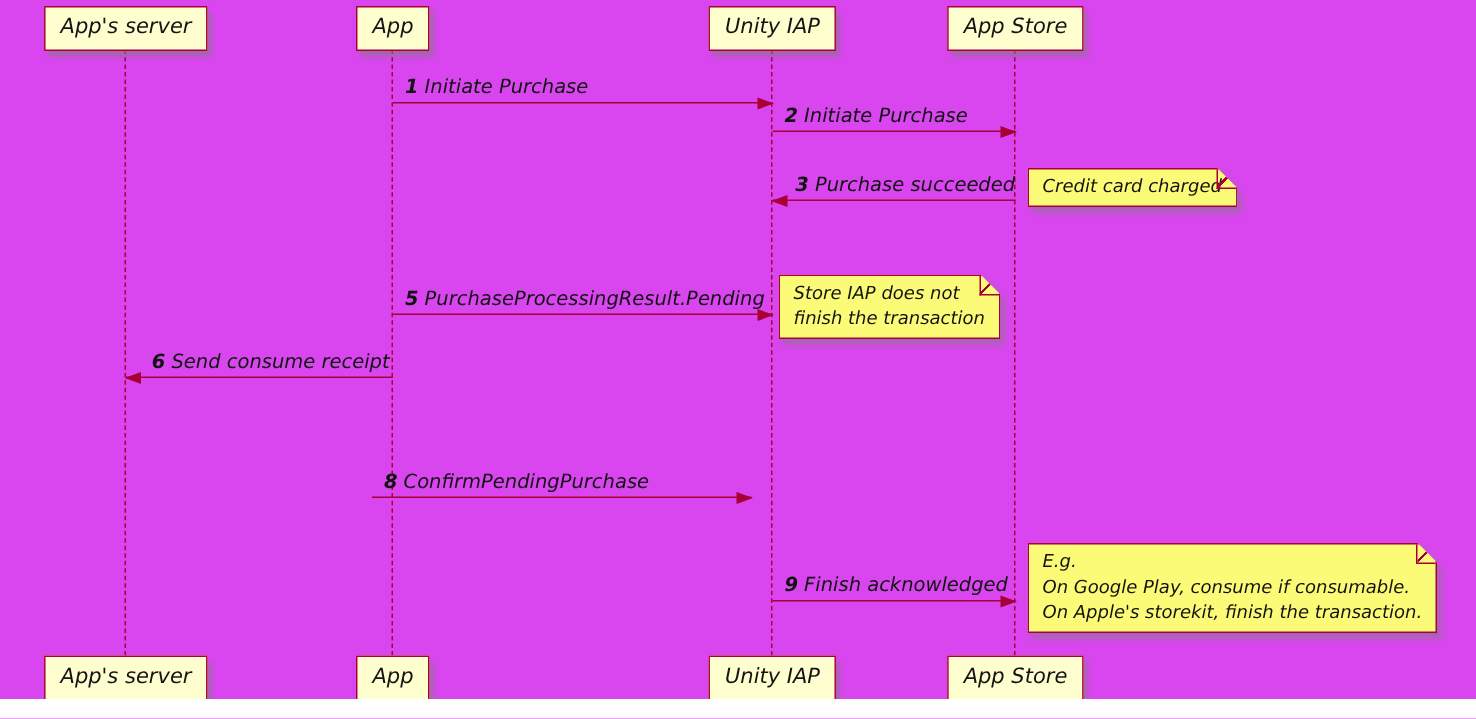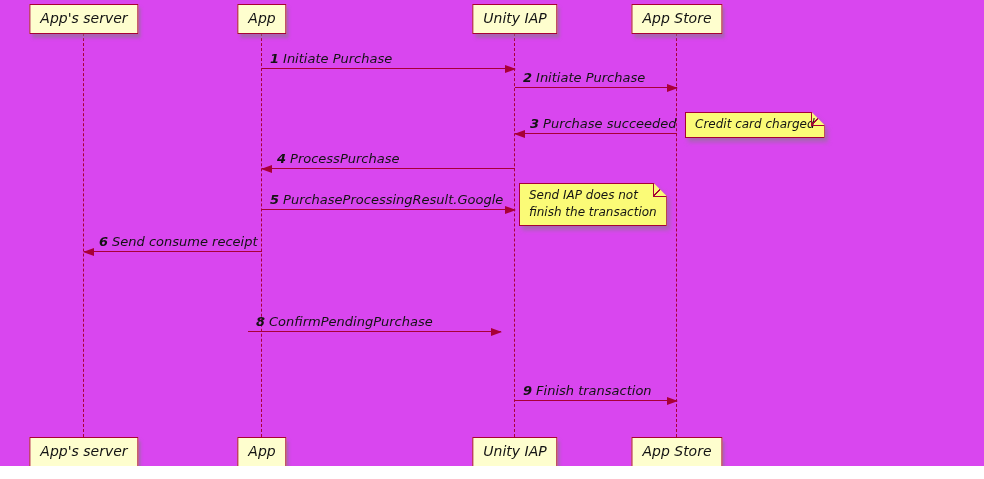--- a/index.html
+++ b/index.html
@@ -20,21 +20,21 @@
     border-left:1.5px dashed var(--accent);margin-left:-1px;
   }
   .participant{
     position:absolute;transform:translateX(-50%);
     background:var(--pbg);border:1.8px solid var(--accent);
     padding:4px 10px 6px;font-size:14px;line-height:18px;white-space:nowrap;
     box-shadow:3px 4px 3px rgba(125,125,125,.55);
   }
   .msg{position:absolute;font-size:13px;}
   .msg-label{line-height:16px;padding:0 0 1px 8px;white-space:nowrap;}
-  .msg.rtl .msg-label{padding-left:15px;}
+  .msg.rtl .msg-label{padding-left:15px;text-align:center;}
   .num{font-weight:bold;margin-right:4px;}
   .msg-line{position:relative;height:0;border-top:1.5px solid var(--accent);}
   .head{position:absolute;width:0;height:0;top:-4px;}
   .msg.ltr .head{
     right:-1px;
     border-top:4.5px solid transparent;border-bottom:4.5px solid transparent;
     border-left:11px solid var(--accent);
   }
   .msg.rtl .head{
     left:-1px;
@@ -97,32 +97,24 @@
 
   <div class="msg rtl" style="left:515px;top:116px;width:162px">
     <div class="msg-label">
       <span class="num">3</span><span>Purchase succeeded</span>
     </div>
     <div class="msg-line">
         <span class="head"></span>
       </div>
   </div>
 
-  <div class="msg rtl" style="left:262px;top:151px;width:253px">
-    <div class="msg-label">
-      <span class="num">4</span><span>ProcessPurchase</span>
-    </div>
-    <div class="msg-line">
-        <span class="head"></span>
-      </div>
-  </div>
 
   <div class="msg ltr" style="left:262px;top:192px;width:253px">
     <div class="msg-label">
-      <span class="num">5</span><span>PurchaseProcessingResult.Google</span>
+      <span class="num">5</span><span>PurchaseProcessingResult.Pending</span>
     </div>
     <div class="msg-line">
         <span class="head"></span>
       </div>
   </div>
 
   <div class="msg rtl" style="left:84px;top:234px;width:178px">
     <div class="msg-label">
       <span class="num">6</span><span>Send consume receipt</span>
     </div>
@@ -136,37 +128,45 @@
     <div class="msg-label">
       <span class="num">8</span><span>ConfirmPendingPurchase</span>
     </div>
     <div class="msg-line">
         <span class="head"></span>
       </div>
   </div>
 
   <div class="msg ltr" style="left:515px;top:383px;width:162px">
     <div class="msg-label">
-      <span class="num">9</span><span>Finish transaction</span>
+      <span class="num">9</span><span>Finish acknowledged</span>
     </div>
     <div class="msg-line">
         <span class="head"></span>
       </div>
   </div>
 
   <div class="note-wrap" style="left:685px;top:112px">
     <div class="note">
       <span class="fold"></span>
       <div class="note-text">Credit card charged</div>
     </div>
   </div>
 
   <div class="note-wrap" style="left:519px;top:183px">
     <div class="note">
       <span class="fold"></span>
-      <div class="note-text">Send IAP does not
+      <div class="note-text">Store IAP does not
 finish the transaction</div>
     </div>
   </div>
 
 
+  <div class="note-wrap" style="left:685px;top:362px">
+    <div class="note">
+      <span class="fold"></span>
+      <div class="note-text">E.g.
+On Google Play, consume if consumable.
+On Apple's storekit, finish the transaction.</div>
+    </div>
+  </div>
 
 </div>
 
 </body></html>

